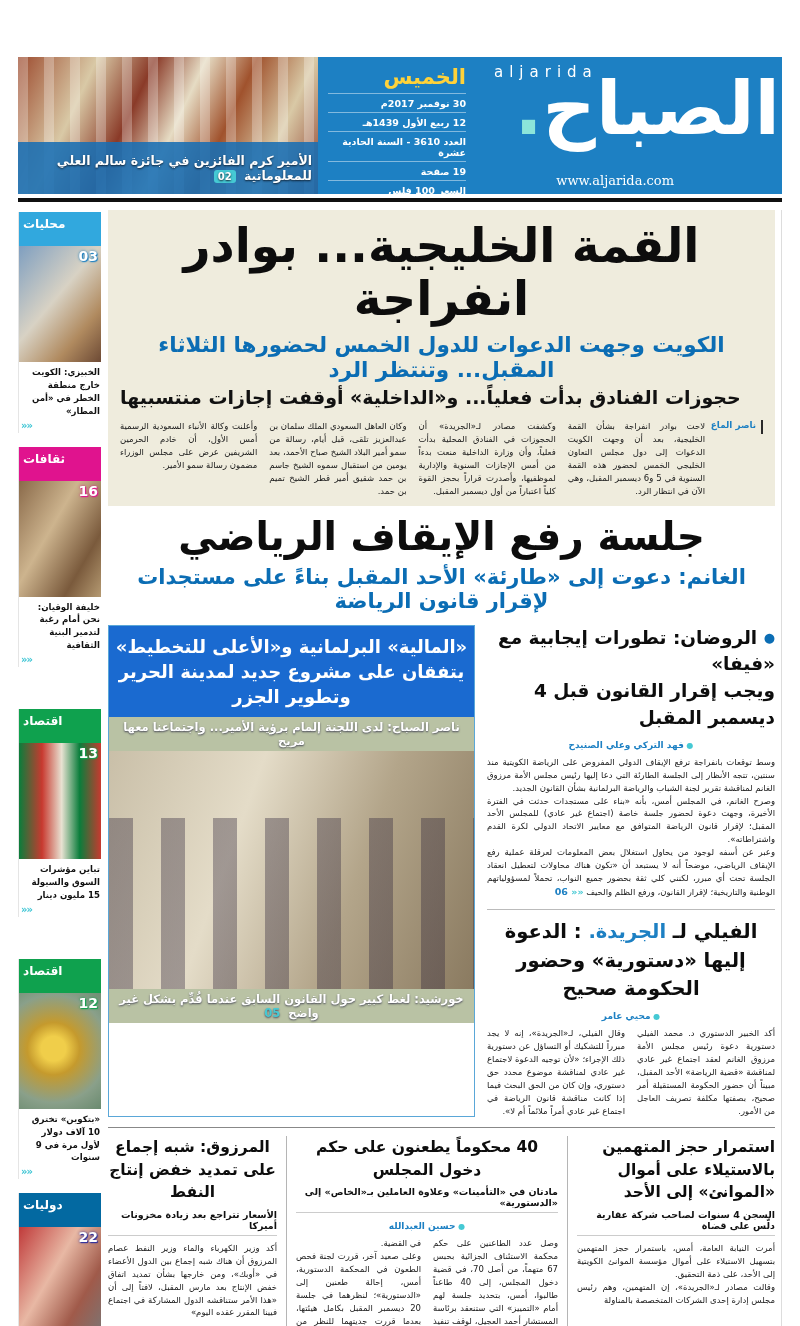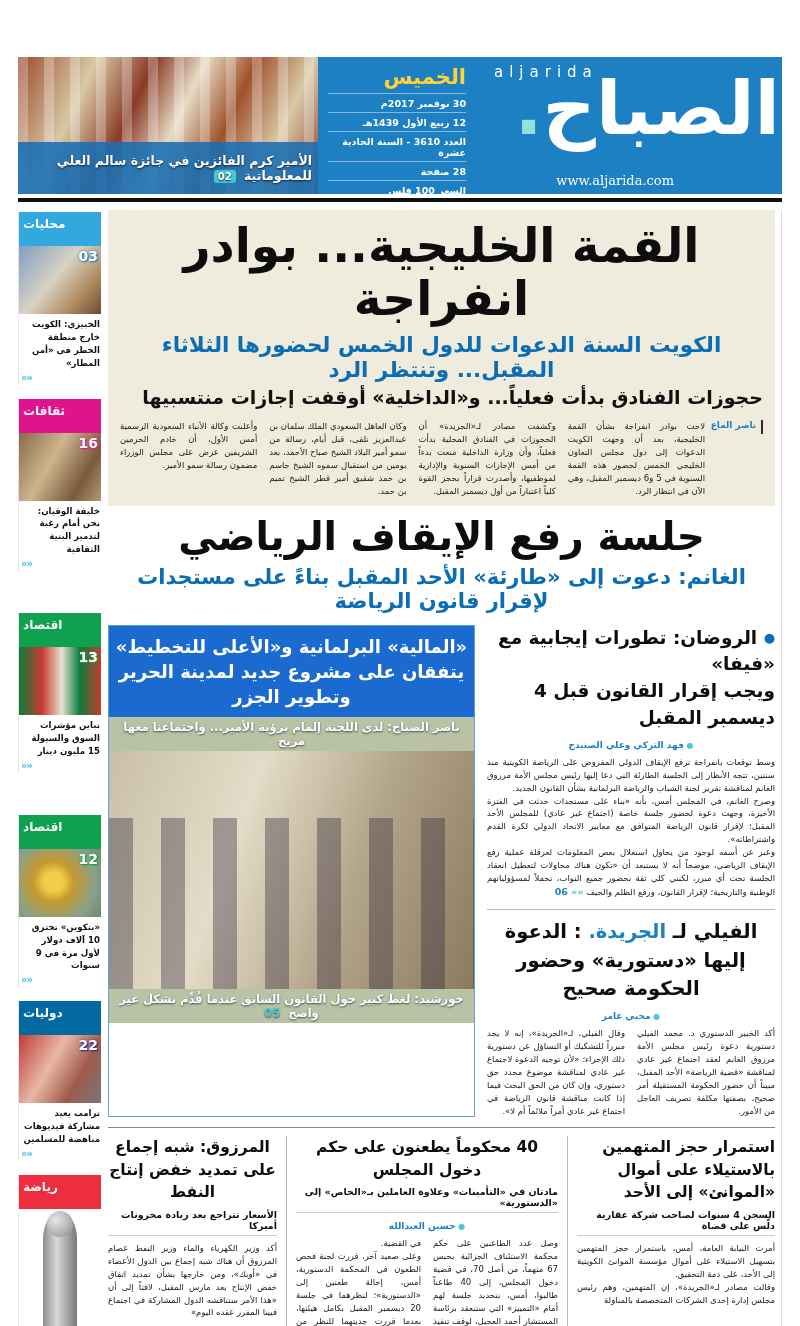--- a/index.html
+++ b/index.html
@@ -26,21 +26,21 @@
   .pgteal { display:inline-block; background:#45c9d4; color:#fff; font-size:10px; font-weight:bold;
       border-radius:3px; padding:1px 4px; margin-right:4px; }
   .rule { position:absolute; top:198px; left:18px; right:18px; height:4px; background:#101010; }
 
   
   .sidebar { position:absolute; top:212px; left:18px; width:83px; }
   .side-sec { margin-bottom:14px; border-left:1px solid #e5e5e5; }
   .side-head { color:#fff; font-size:12px; font-weight:bold; text-align:left; padding:5px 6px 15px 4px; }
   .c0 { background:#31a8de; } .c1 { background:#e0138e; } .c2,.c3 { background:#0fa14e;margin-top:42px; }
   .c4 { background:#0369a1; } .c5 { background:#ee2e3e; }
-  .side-photo { position:relative; height:68px; }
+  .side-photo { position:relative; height:116px; }
   .p0 { background:linear-gradient(130deg,#7f9fc0 0%,#d8d2c4 45%,#b08a5f 75%,#6d4a35 100%); }
   .p1 { background:linear-gradient(120deg,#8a6a4a 0%,#cdb48e 40%,#7a5a3c 75%,#b59a72 100%); }
   .p2 { background:linear-gradient(90deg,#0a7d3b 0%,#c8392f 28%,#e8e2d2 52%,#0a7d3b 74%,#c8392f 100%); }
   .p3 { background:radial-gradient(circle at 42% 48%,#f0ce4a 0 16%,#c59a2d 34%,#8aa08a 70%,#6a8a6f 100%); }
   .p4 { background:linear-gradient(120deg,#c03a3a 0%,#e8b8a4 40%,#a05a4a 70%,#787878 100%);text-align:right; }
   .p5 { background:#fff; height:128px; }
   .trophy { position:absolute; left:50%; top:4px; transform:translateX(-50%); width:34px; height:118px;
       background:linear-gradient(90deg,#8d8d8d,#d9d9d9 40%,#777); border-radius:45% 45% 6px 6px / 22% 22% 4px 4px; }
   .trophy::before { content:""; position:absolute; top:-2px; left:50%; transform:translateX(-50%);
       width:26px; height:26px; border-radius:50%; background:radial-gradient(circle at 35% 35%,#e8e8e8,#8a8a8a); }
@@ -51,21 +51,21 @@
   .t4 { text-shadow:0 0 3px #2b2f9e,1px 1px 1px #2b2f9e; }
   .side-cap { font-size:8.6px; font-weight:bold; line-height:1.5; padding:4px 1px 0 2px; color:#111; text-align:right; }
   .arr2 { color:#3cc5d4; font-weight:bold; font-size:10px; display:block; text-align:left; }
   .arr2::before { content:"««"; letter-spacing:-1px; }
 
   
   .main { position:absolute; top:210px; left:108px; right:18px; border-right:1px solid #ddd; padding-right:6px; }
   .story-a { background:#efecdd; padding:10px 12px 8px; }
   .h1 { font-size:47px; font-weight:bold; text-align:center; line-height:1.12; color:#0d0d0d; }
   .sub-blue { font-size:21.5px; font-weight:bold; text-align:center; color:#0b6db4; margin-top:7px; }
-  .sub-black { font-size:19px; font-weight:bold; text-align:right; color:#111; margin-top:4px; }
+  .sub-black { font-size:19px; font-weight:bold; text-align:left; color:#111; margin-top:4px; }
   .gcc-wrap { display:flex; margin-top:12px; }
   .gcc-byline { width:58px; color:#1d80c3; font-size:8.8px; font-weight:bold; border-right:2px solid #2a2a2a; padding-right:5px; height:14px; }
   .cols4 { flex:1; columns:4; column-gap:12px; font-size:8.5px; line-height:1.52; text-align:justify; white-space:pre-line; color:#1a1a1a; }
 
   .h1b { font-size:39px; font-weight:bold; text-align:center; line-height:1.1; margin-top:10px; color:#0d0d0d; }
   .sub-blue-b { font-size:21px; font-weight:bold; text-align:center; color:#0b6db4; margin-top:6px; }
 
   .two-col { display:flex; gap:12px; margin-top:12px; }
   .col-right { width:288px; }
   .blt { font-size:18.5px; font-weight:bold; line-height:1.45; color:#0d0d0d; }
@@ -109,21 +109,21 @@
     <div class="logo-box">
       <div class="logo-latin">aljarida</div>
       <div class="logo-ar">الصباح</div>
       <div class="logo-url">www.aljarida.com</div>
     </div>
     <div class="date-box">
       <div class="day">الخميس</div>
       <div class="dline">30 نوفمبر 2017م</div>
       <div class="dline">12 ربيع الأول 1439هـ</div>
       <div class="dline">العدد 3610 - السنة الحادية عشرة</div>
-      <div class="dline">28 صفحة</div>
+      <div class="dline">19 صفحة</div>
       <div class="dline">السعر 100 فلس</div>
     </div>
     <div class="head-photo">
       <div class="hp-cap">
         <span>الأمير كرم الفائزين في جائزة سالم العلي للمعلوماتية</span>
         <span class="pgteal">02</span>
       </div>
     </div>
   </div>
   <div class="rule"></div>
@@ -193,21 +193,21 @@
       </div>
 
     </div>
 
   </div>
 
   <div class="main">
 
     <div class="story-a">
       <div class="h1">القمة الخليجية... بوادر انفراجة</div>
-      <div class="sub-blue">الكويت السنة الدعوات للدول الخمس لحضورها الثلاثاء المقبل... وتنتظر الرد</div>
+      <div class="sub-blue">الكويت وجهت الدعوات للدول الخمس لحضورها الثلاثاء المقبل... وتنتظر الرد</div>
       <div class="sub-black">حجوزات الفنادق بدأت فعلياً... و«الداخلية» أوقفت إجازات منتسبيها</div>
       <div class="gcc-wrap">
         <div class="gcc-byline">ناصر الماع</div>
         <div class="cols4">لاحت بوادر انفراجة بشأن القمة الخليجية، بعد أن وجهت الكويت الدعوات إلى دول مجلس التعاون الخليجي الخمس لحضور هذه القمة السنوية في 5 و6 ديسمبر المقبل، وهي الآن في انتظار الرد.
 وكشفت مصادر لـ«الجريدة» أن الحجوزات في الفنادق المحلية بدأت فعلياً، وأن وزارة الداخلية منعت بدءاً من أمس الإجازات السنوية والإدارية لموظفيها، وأصدرت قراراً بحجز القوة كلياً اعتباراً من أول ديسمبر المقبل.
 وكان العاهل السعودي الملك سلمان بن عبدالعزيز تلقى، قبل أيام، رسالة من سمو أمير البلاد الشيخ صباح الأحمد، بعد يومين من استقبال سموه الشيخ جاسم بن حمد شقيق أمير قطر الشيخ تميم بن حمد.
 وأعلنت وكالة الأنباء السعودية الرسمية أمس الأول، أن خادم الحرمين الشريفين عرض على مجلس الوزراء مضمون رسالة سمو الأمير.</div>
       </div>
     </div>
 

